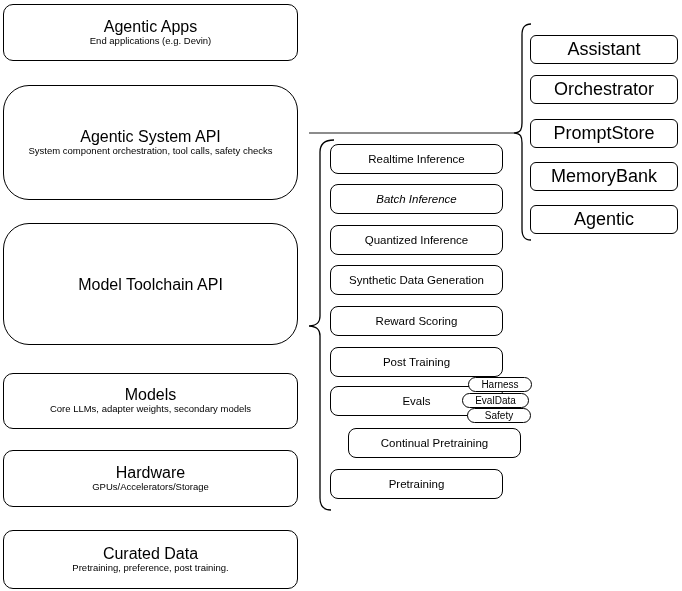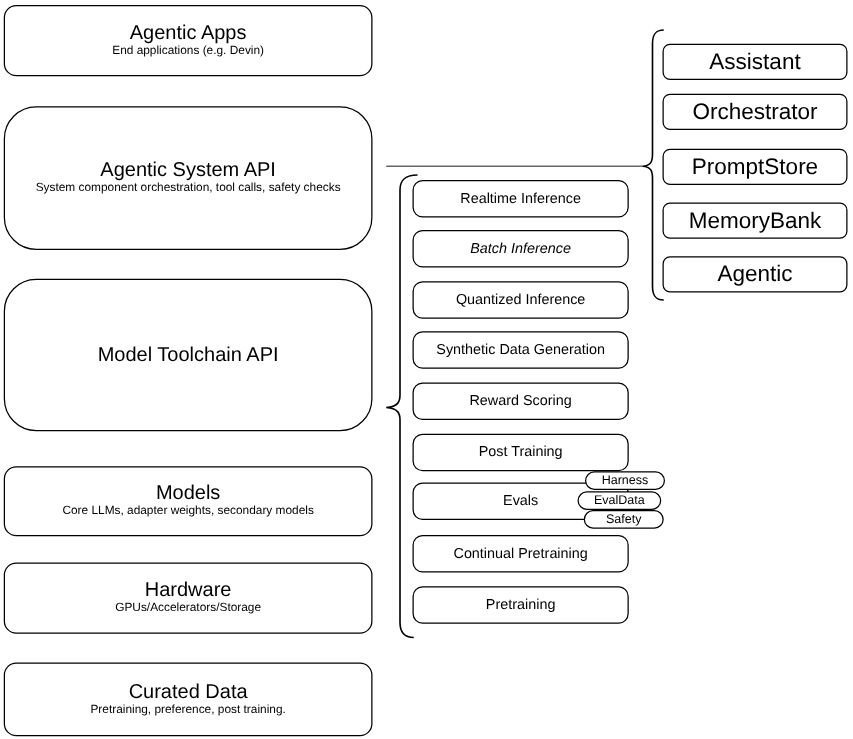--- a/index.html
+++ b/index.html
@@ -43,21 +43,21 @@
     left: 330px; width: 173px; height: 30px;
     border-radius: 8px; font-size: 11.5px;
   }
   #mbox-0 { top: 144px; }
   #mbox-1 { top: 184px; font-style: italic; }
   #mbox-2 { top: 225px; }
   #mbox-3 { top: 265px; }
   #mbox-4 { top: 306px; }
   #mbox-5 { top: 347px; }
   #mbox-6 { top: 386px; }
-  #mbox-7 { top: 428px; }
+  #mbox-7 { top: 428px; margin-left: 18px; }
   #mbox-8 { top: 469px; }
   
   .pill {
     height: 15px; border-radius: 8px;
     font-size: 10px; line-height: 13px; z-index: 3;
   }
   #pill-0 { left: 468px; top: 377px; width: 64px; }
   #pill-1 { left: 462px; top: 393px; width: 67px; }
   #pill-2 { left: 467px; top: 408px; width: 64px; text-align: center; }
   

